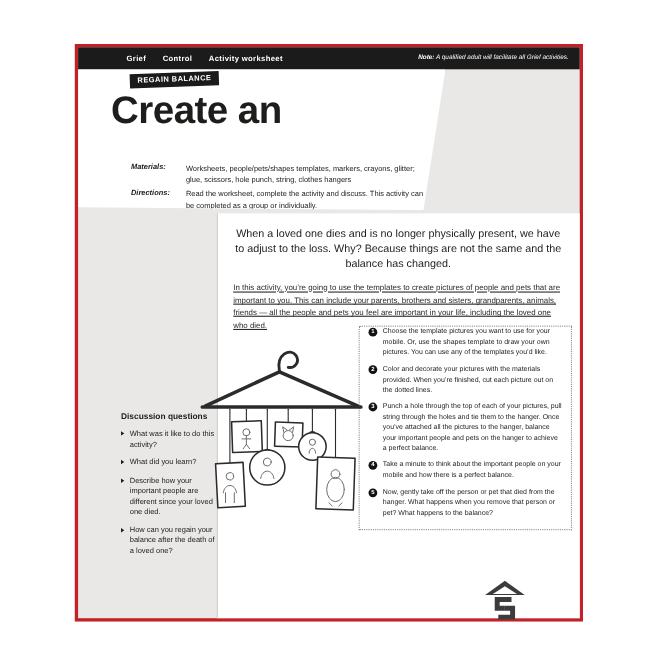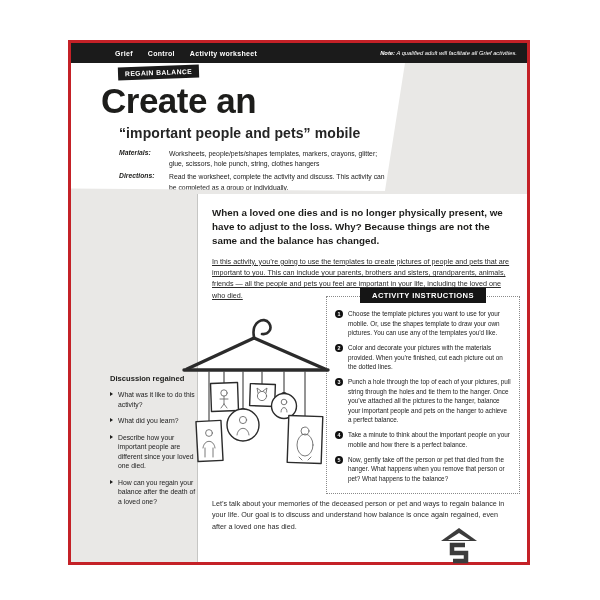--- a/index.html
+++ b/index.html
@@ -47,21 +47,21 @@
   .meta-row { display:flex; margin-bottom:3px; }
   .meta-label { flex:0 0 50px; font-size:6.8px; font-weight:bold; font-style:italic; }
   .meta-text { flex:1; font-size:6.8px; line-height:1.5; color:#222; }
 
   
   .main-panel {
     position:absolute; left:126px; top:151px; width:330px; height:368px;
     background:#fff; border-left:1px solid #c6c6c4;
     padding:12px 14px;
   }
-  .intro-bold { font-size:9.8px; font-weight:bold; line-height:1.42; width:300px; color:#1d1d1b; }
+  .intro-bold { font-size:9.8px; font-weight:normal; line-height:1.42; width:300px; color:#1d1d1b;text-align:center; }
   .intro-para { margin-top:8px; font-size:7.2px; line-height:1.58; width:304px; color:#2a2a2a;text-decoration:underline; }
 
   .instructions-box {
     position:absolute; left:128px; top:102px; width:194px;
     border:1.5px dotted #8a8a8a; background:#fff; padding:0 8px 4px 8px;
   }
   .instructions-title {
     margin:-9px auto 6px auto; width:max-content;
     background:#151515; color:#fff; font-size:7.6px; font-weight:bold;
     letter-spacing:.4px; padding:3px 12px;
@@ -106,39 +106,37 @@
         <span>Activity worksheet</span>
       </div>
       <div class="topbar-note">
         <span class="note-label">Note:</span><span> A qualified adult will facilitate all Grief activities.</span>
       </div>
     </div>
 
     <div class="header-card">
       <div class="tag">REGAIN BALANCE</div>
       <div class="title">Create an</div>
-      <div class="subtitle">“important people and pets” mobile</div>
       <div class="meta">
         <div class="meta-row">
           <span class="meta-label">Materials:</span>
           <span class="meta-text">Worksheets, people/pets/shapes templates, markers, crayons, glitter; glue, scissors, hole punch, string, clothes hangers</span>
         </div>
         <div class="meta-row">
           <span class="meta-label">Directions:</span>
           <span class="meta-text">Read the worksheet, complete the activity and discuss. This activity can be completed as a group or individually.</span>
         </div>
       </div>
     </div>
 
     <div class="main-panel">
       <div class="intro-bold">When a loved one dies and is no longer physically present, we have to adjust to the loss. Why? Because things are not the same and the balance has changed.</div>
       <div class="intro-para">In this activity, you’re going to use the templates to create pictures of people and pets that are important to you. This can include your parents, brothers and sisters, grandparents, animals, friends — all the people and pets you feel are important in your life, including the loved one who died.</div>
 
       <div class="instructions-box">
-        <div class="instructions-title">ACTIVITY INSTRUCTIONS</div>
 
         <div class="step">
           <span class="step-num">1</span>
           <span class="step-text">Choose the template pictures you want to use for your mobile. Or, use the shapes template to draw your own pictures. You can use any of the templates you’d like.</span>
         </div>
         <div class="step">
           <span class="step-num">2</span>
           <span class="step-text">Color and decorate your pictures with the materials provided. When you’re finished, cut each picture out on the dotted lines.</span>
         </div>
         <div class="step">
@@ -148,21 +146,20 @@
         <div class="step">
           <span class="step-num">4</span>
           <span class="step-text">Take a minute to think about the important people on your mobile and how there is a perfect balance.</span>
         </div>
         <div class="step">
           <span class="step-num">5</span>
           <span class="step-text">Now, gently take off the person or pet that died from the hanger. What happens when you remove that person or pet? What happens to the balance?</span>
         </div>
       </div>
 
-      <div class="closing">Let’s talk about your memories of the deceased person or pet and ways to regain balance in your life. Our goal is to discuss and understand how balance is once again regained, even after a loved one has died.</div>
 
       <svg class="logo" viewBox="0 0 40 40">
         <path d="M20,2 L38,15 L2,15 Z" fill="#3c3c3c"></path>
         <path d="M20,7 L31,14 L9,14 Z" fill="#ffffff"></path>
         <g stroke="#3c3c3c" stroke-width="4.5" fill="none">
           <path d="M26,19 L13,19 L13,27 L20,27"></path>
           <path d="M14,35 L27,35 L27,27 L20,27"></path>
         </g>
       </svg>
     </div>
@@ -207,21 +204,21 @@
           <circle cx="31" cy="124" r="3.4"></circle>
           <path d="M25,139 C26,130 36,130 37,139 M27,139 L27,148 M35,139 L35,148"></path>
           <ellipse cx="127" cy="136" rx="8" ry="11"></ellipse>
           <circle cx="127" cy="122" r="4"></circle>
           <path d="M121,148 L124,151 M133,148 L130,151"></path>
         </g>
       </g>
     </svg>
 
     <div class="discussion">
-      <div class="discussion-title">Discussion regained</div>
+      <div class="discussion-title">Discussion questions</div>
 
       <div class="question">
         <span class="tri"></span>
         <span class="question-text">What was it like to do this activity?</span>
       </div>
       <div class="question">
         <span class="tri"></span>
         <span class="question-text">What did you learn?</span>
       </div>
       <div class="question">

